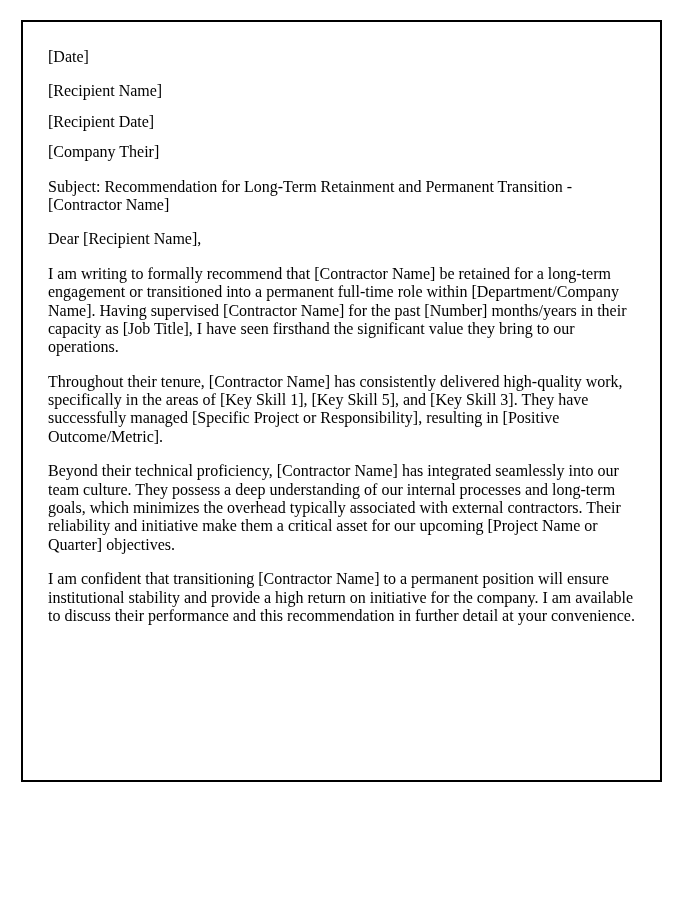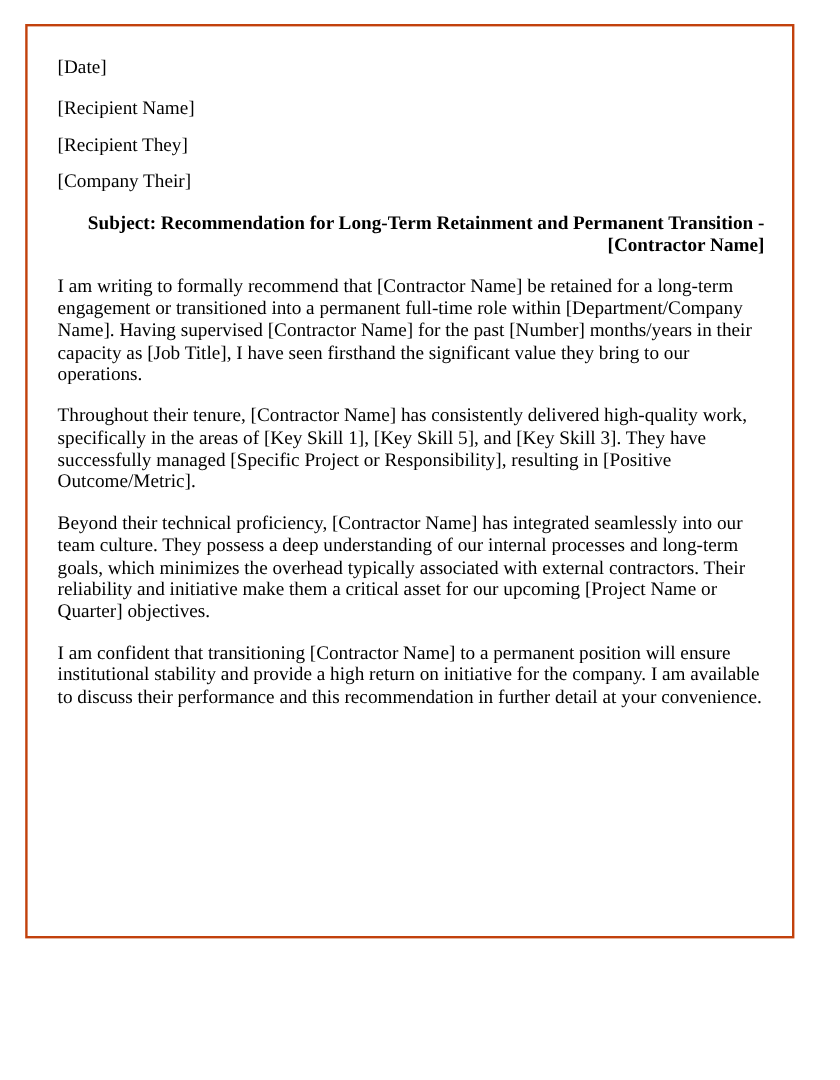--- a/index.html
+++ b/index.html
@@ -14,53 +14,53 @@
     font-family: "Liberation Serif", "DejaVu Serif", serif;
     color: #000000;
   }
   .page {
     position: absolute;
     left: 21px;
     top: 20px;
     width: 641px;
     height: 762px;
     box-sizing: border-box;
-    border: 2px solid #c2410c;
+    border: 2px solid #000000;
     background: #ffffff;
     padding: 26px 23px 0 25px;
   }
   .letter p {
     margin: 0 0 16px 0;
     font-size: 16px;
     line-height: 1.15;
   }
   .subject {
-    font-weight: bold;
-    text-align: right;
+    font-weight: normal;
   }
   .line {
     display: block;
     margin-top: 12px;
   }
 </style>
 </head>
 <body>
 
 <div class="page letter">
 
   <p>[Date]</p>
 
   <p>
     <span class="line">[Recipient Name]</span>
-    <span class="line">[Recipient They]</span>
+    <span class="line">[Recipient Date]</span>
     <span class="line">[Company Their]</span>
   </p>
 
   <p class="subject">Subject: Recommendation for Long-Term Retainment and Permanent Transition - [Contractor Name]</p>
 
+  <p>Dear [Recipient Name],</p>
 
   <p>I am writing to formally recommend that [Contractor Name] be retained for a long-term engagement or transitioned into a permanent full-time role within [Department/Company Name]. Having supervised [Contractor Name] for the past [Number] months/years in their capacity as [Job Title], I have seen firsthand the significant value they bring to our operations.</p>
 
   <p>Throughout their tenure, [Contractor Name] has consistently delivered high-quality work, specifically in the areas of [Key Skill 1], [Key Skill 5], and [Key Skill 3]. They have successfully managed [Specific Project or Responsibility], resulting in [Positive Outcome/Metric].</p>
 
   <p>Beyond their technical proficiency, [Contractor Name] has integrated seamlessly into our team culture. They possess a deep understanding of our internal processes and long-term goals, which minimizes the overhead typically associated with external contractors. Their reliability and initiative make them a critical asset for our upcoming [Project Name or Quarter] objectives.</p>
 
   <p>I am confident that transitioning [Contractor Name] to a permanent position will ensure institutional stability and provide a high return on initiative for the company. I am available to discuss their performance and this recommendation in further detail at your convenience.</p>
 
 

